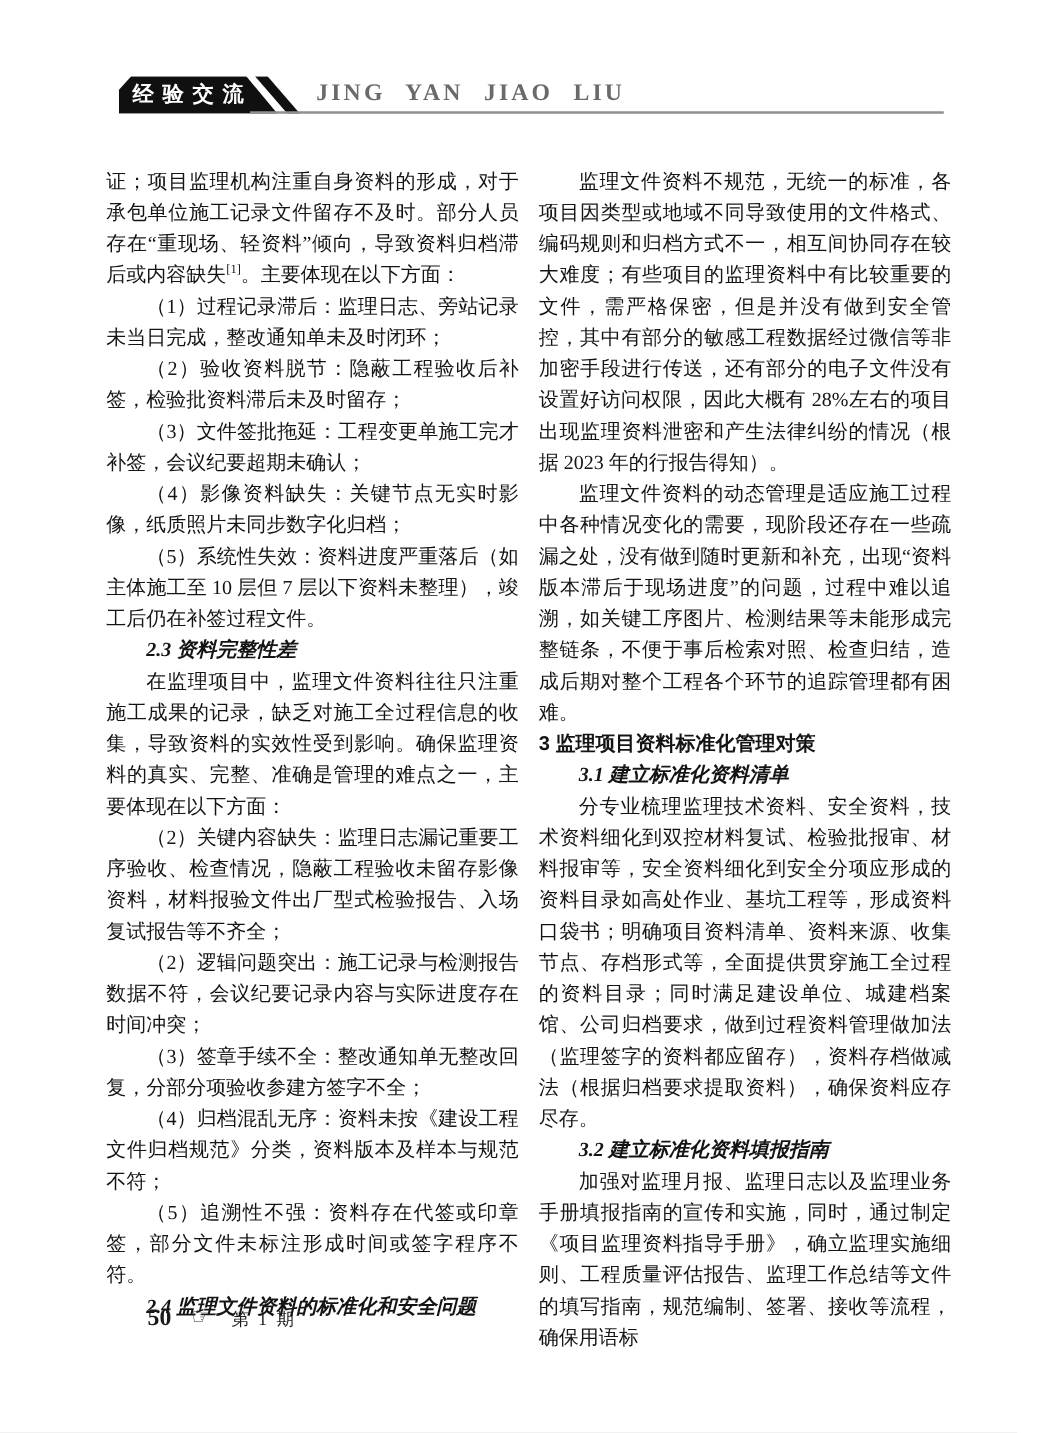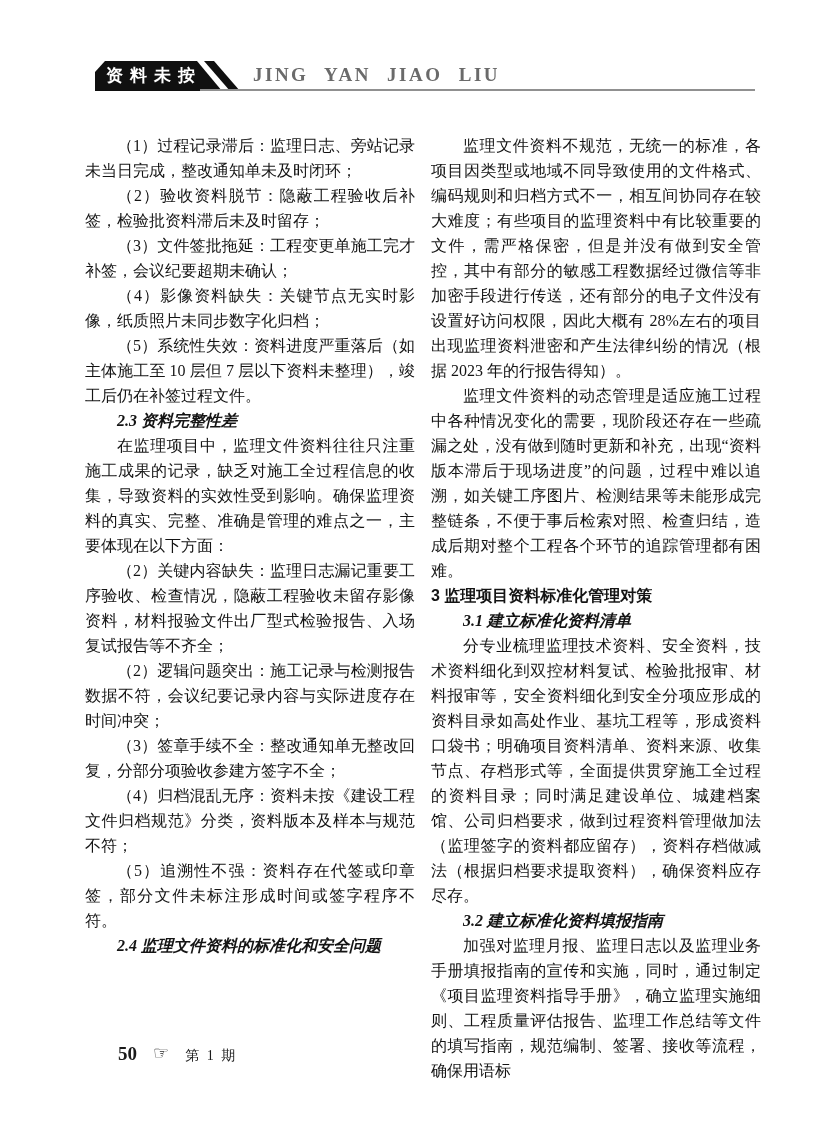--- a/index.html
+++ b/index.html
@@ -64,28 +64,29 @@
   .issue { font-size:14px; letter-spacing:2px; color:#1a1a1a; }
 </style>
 </head>
 <body>
 
 <div class="page">
 
   <div class="banner">
     <div class="banner-box"></div>
     <div class="banner-stripe"></div>
-    <span class="banner-title">资料未按</span>
+    <span class="banner-title">经验交流</span>
   </div>
   <div class="pinyin">JING YAN JIAO LIU</div>
   <div class="header-rule"></div>
 
   <main class="columns">
 
     <section class="col">
+      <p class="para"><span>证；项目监理机构注重自身资料的形成，对于承包单位施工记录文件留存不及时。部分人员存在“重现场、轻资料”倾向，导致资料归档滞后或内容缺失</span><sup class="fn">[1]</sup><span>。主要体现在以下方面：</span></p>
       <p class="para indent">（1）过程记录滞后：监理日志、旁站记录未当日完成，整改通知单未及时闭环；</p>
       <p class="para indent">（2）验收资料脱节：隐蔽工程验收后补签，检验批资料滞后未及时留存；</p>
       <p class="para indent">（3）文件签批拖延：工程变更单施工完才补签，会议纪要超期未确认；</p>
       <p class="para indent">（4）影像资料缺失：关键节点无实时影像，纸质照片未同步数字化归档；</p>
       <p class="para indent">（5）系统性失效：资料进度严重落后（如主体施工至 10 层但 7 层以下资料未整理），竣工后仍在补签过程文件。</p>
       <p class="kaiti">2.3  资料完整性差</p>
       <p class="para indent">在监理项目中，监理文件资料往往只注重施工成果的记录，缺乏对施工全过程信息的收集，导致资料的实效性受到影响。确保监理资料的真实、完整、准确是管理的难点之一，主要体现在以下方面：</p>
       <p class="para indent">（2）关键内容缺失：监理日志漏记重要工序验收、检查情况，隐蔽工程验收未留存影像资料，材料报验文件出厂型式检验报告、入场复试报告等不齐全；</p>
       <p class="para indent">（2）逻辑问题突出：施工记录与检测报告数据不符，会议纪要记录内容与实际进度存在时间冲突；</p>
       <p class="para indent">（3）签章手续不全：整改通知单无整改回复，分部分项验收参建方签字不全；</p>

